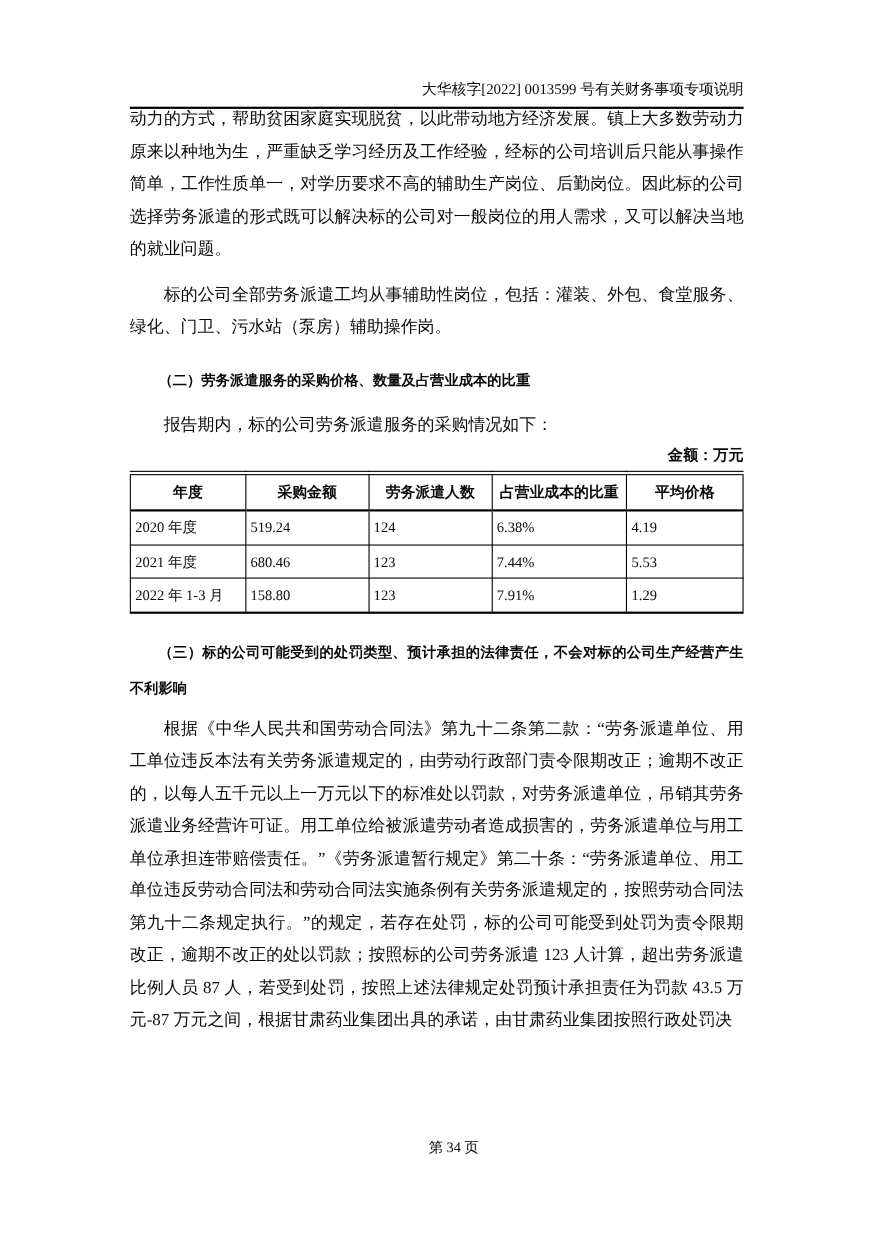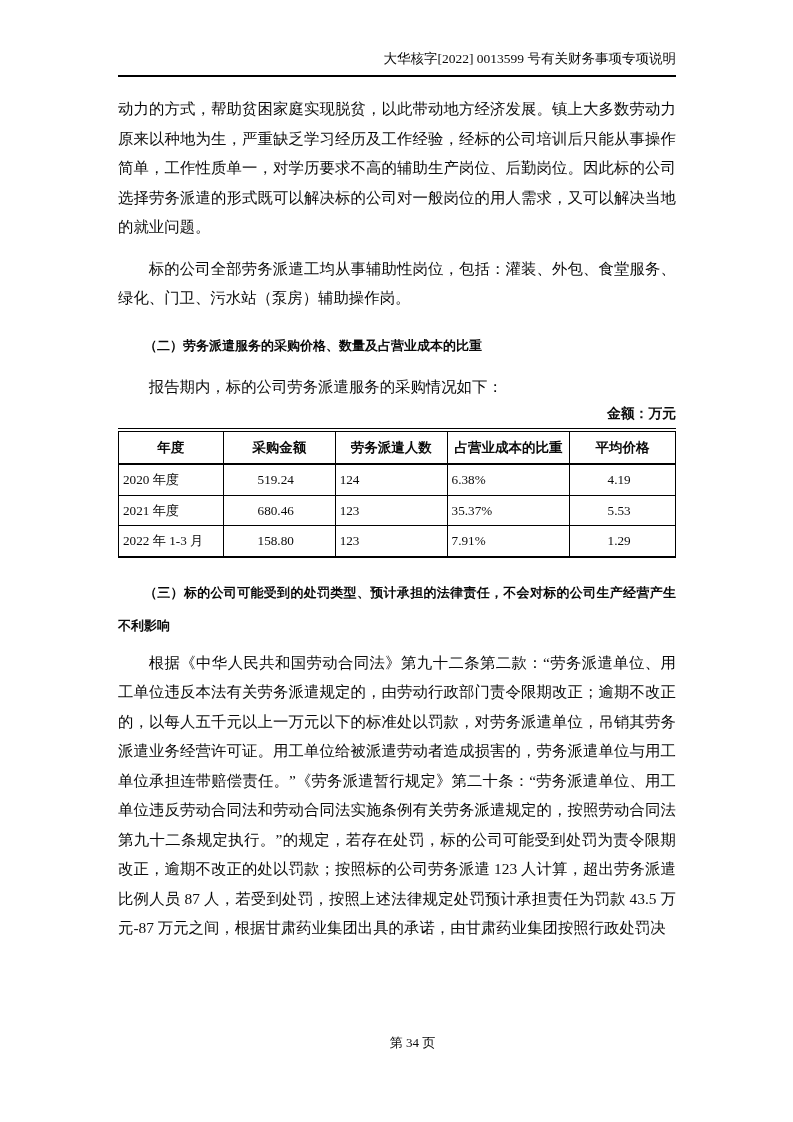--- a/index.html
+++ b/index.html
@@ -12,21 +12,21 @@
     width: 793px;
     height: 1122px;
     background: #ffffff;
     color: #0a0a0a;
     font-family: "Liberation Serif", "DejaVu Serif", serif;
     overflow: hidden;
   }
   .header {
     position: absolute;
     left: 118px;
-    top: 48px;
+    top: 70px;
     width: 558px;
     text-align: right;
     font-size: 13.5px;
     line-height: 22px;
     padding-bottom: 5px;
     border-bottom: 2px solid #000;
   }
   .content {
     position: absolute;
     left: 118px;
@@ -83,21 +83,21 @@
     padding: 0 0;
   }
   table.proc td {
     height: 29px;
     border: 1.5px solid #000;
     padding: 0 4px;
     text-align: left;
   }
   table.proc th:first-child, table.proc td:first-child { border-left: 1.5px solid #000; }
   table.proc th:last-child,  table.proc td:last-child  { border-right: 1.5px solid #000; }
-  table.proc td.num { text-align: center; padding-right: 11px; }
+  table.proc td.num { text-align: left; padding-right: 11px; }
   .footer {
     position: absolute;
     left: 16px;
     top: 1033px;
     width: 793px;
     text-align: center;
     font-size: 13px;
     line-height: 20px;
   }
 </style>
@@ -144,21 +144,21 @@
           <td>2020 年度</td>
           <td class="num">519.24</td>
           <td>124</td>
           <td>6.38%</td>
           <td class="num">4.19</td>
         </tr>
         <tr>
           <td>2021 年度</td>
           <td class="num">680.46</td>
           <td>123</td>
-          <td>35.37%</td>
+          <td>7.44%</td>
           <td class="num">5.53</td>
         </tr>
         <tr>
           <td>2022 年 1-3 月</td>
           <td class="num">158.80</td>
           <td>123</td>
           <td>7.91%</td>
           <td class="num">1.29</td>
         </tr>
       </tbody>

